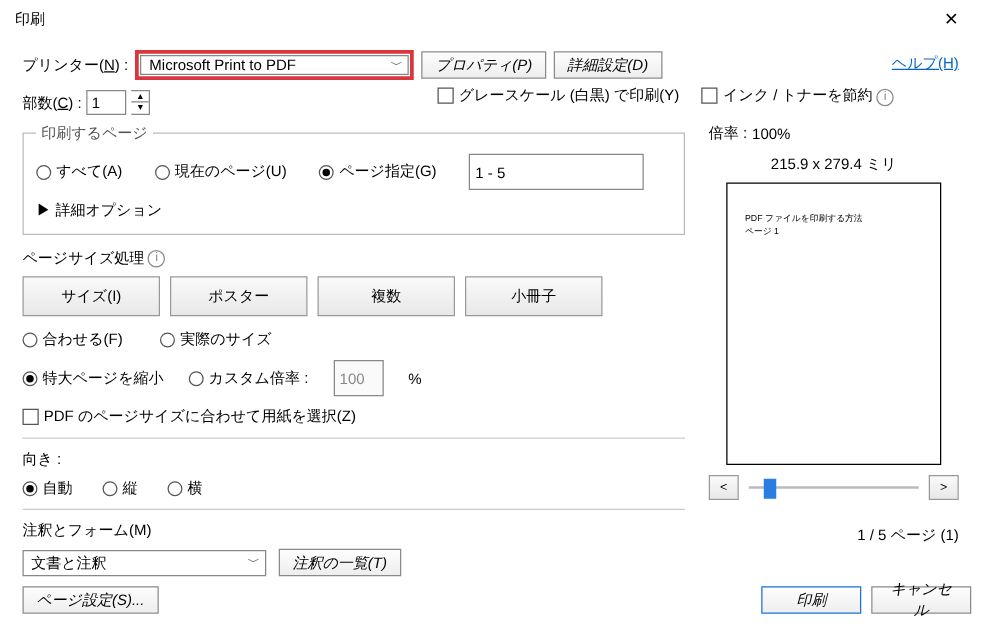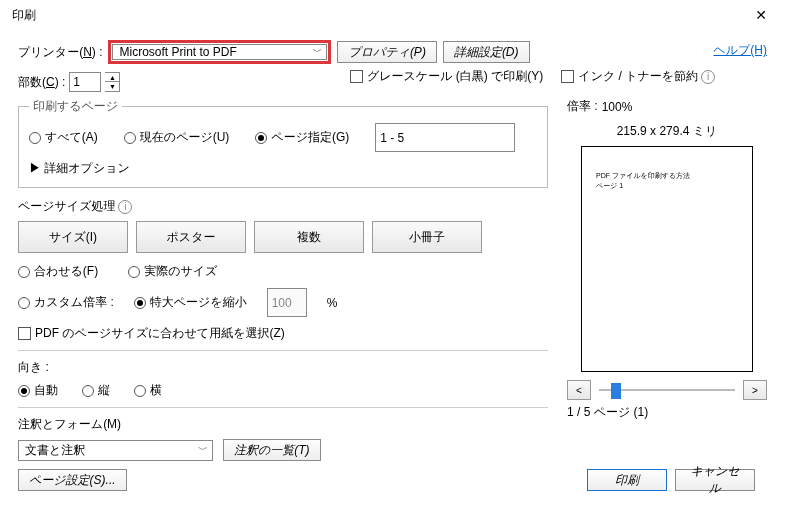--- a/index.html
+++ b/index.html
@@ -34,21 +34,21 @@
   .inline-input { border:1px solid #888; height:29px; padding:0 4px; }
   .tabs { display:flex; gap:8px; margin-top:4px; }
   .tab-btn { flex:0 0 110px; height:32px; border:1px solid #999; background:linear-gradient(#fafafa,#e8e8e8); display:flex; align-items:center; justify-content:center; cursor:pointer; }
   .preview-box { border:1px solid #000; width:172px; height:226px; margin:6px auto 8px auto; background:#fff; padding:24px 14px; position:relative; }
   .preview-text { font-size:7px; line-height:10px; }
   .slider-row { display:flex; align-items:center; justify-content:space-between; }
   .arrow-btn { width:24px; height:20px; border:1px solid #999; background:linear-gradient(#fafafa,#e8e8e8); display:flex; align-items:center; justify-content:center; cursor:pointer; font-size:10px; }
   .slider { flex:1; margin:0 8px; position:relative; height:20px; }
   .slider .track { position:absolute; top:9px; left:0; right:0; height:2px; background:#bbb; }
   .slider .thumb { position:absolute; top:3px; left:12px; width:10px; height:16px; background:#2a7de1; }
-  .footer { position:absolute; bottom:14px; left:18px; right:30px; display:flex; justify-content:space-between; align-items:center; }
+  .footer { position:absolute; bottom:14px; left:18px; right:8px; display:flex; justify-content:space-between; align-items:center; }
   .footer-right { display:flex; gap:8px; }
   .hr-like { border-top:1px solid #ccc; margin:6px 0 8px 0; }
   .toprow-opts { display:flex; align-items:center; gap:18px; position:absolute; left:350px; top:38px;}
 </style>
 </head>
 <body>
 
 <div class="titlebar">
   <span class="title">印刷</span>
   <div class="close-btn">✕</div>
@@ -114,24 +114,24 @@
       <div class="tab-btn">ポスター</div>
       <div class="tab-btn">複数</div>
       <div class="tab-btn">小冊子</div>
     </div>
     <div style="height:10px;"></div>
     <div class="row" style="gap:30px;">
       <label><span class="radio"></span><span>合わせる(F)</span></label>
       <label><span class="radio"></span><span>実際のサイズ</span></label>
     </div>
     <div class="row" style="gap:20px;">
-      <label><span class="radio"></span><span>カスタム倍率 :</span></label>
       <label><span class="radio">
             <span class="dot"></span>
           </span><span>特大ページを縮小</span></label>
+      <label><span class="radio"></span><span>カスタム倍率 :</span></label>
       <input class="inline-input" style="width: 40px; color: rgb(136, 136, 136);" disabled="" value="100">
       <span>%</span>
     </div>
     <div class="row">
       <label><span class="chk"></span><span>PDF のページサイズに合わせて用紙を選択(Z)</span></label>
     </div>
 
     <div class="hr-like"></div>
 
     <div class="group-title">
@@ -172,21 +172,21 @@
       <div class="preview-text">ページ 1</div>
     </div>
     <div class="slider-row">
       <div class="arrow-btn">&lt;</div>
       <div class="slider">
         <div class="track"></div>
           <div class="thumb"></div>
       </div>
       <div class="arrow-btn">&gt;</div>
     </div>
-    <div style="text-align:left; margin-top:4px;">
+    <div style="text-align:right; margin-top:20px;">
       <span>1 / 5 ページ (1)</span>
     </div>
   </div>
 
   <div class="footer">
     <button class="btn">ページ設定(S)...</button>
     <div class="footer-right">
       <button class="btn primary" style="width:80px; justify-content:center;">印刷</button>
       <button class="btn" style="width:80px; justify-content:center;">キャンセル</button>
     </div>

